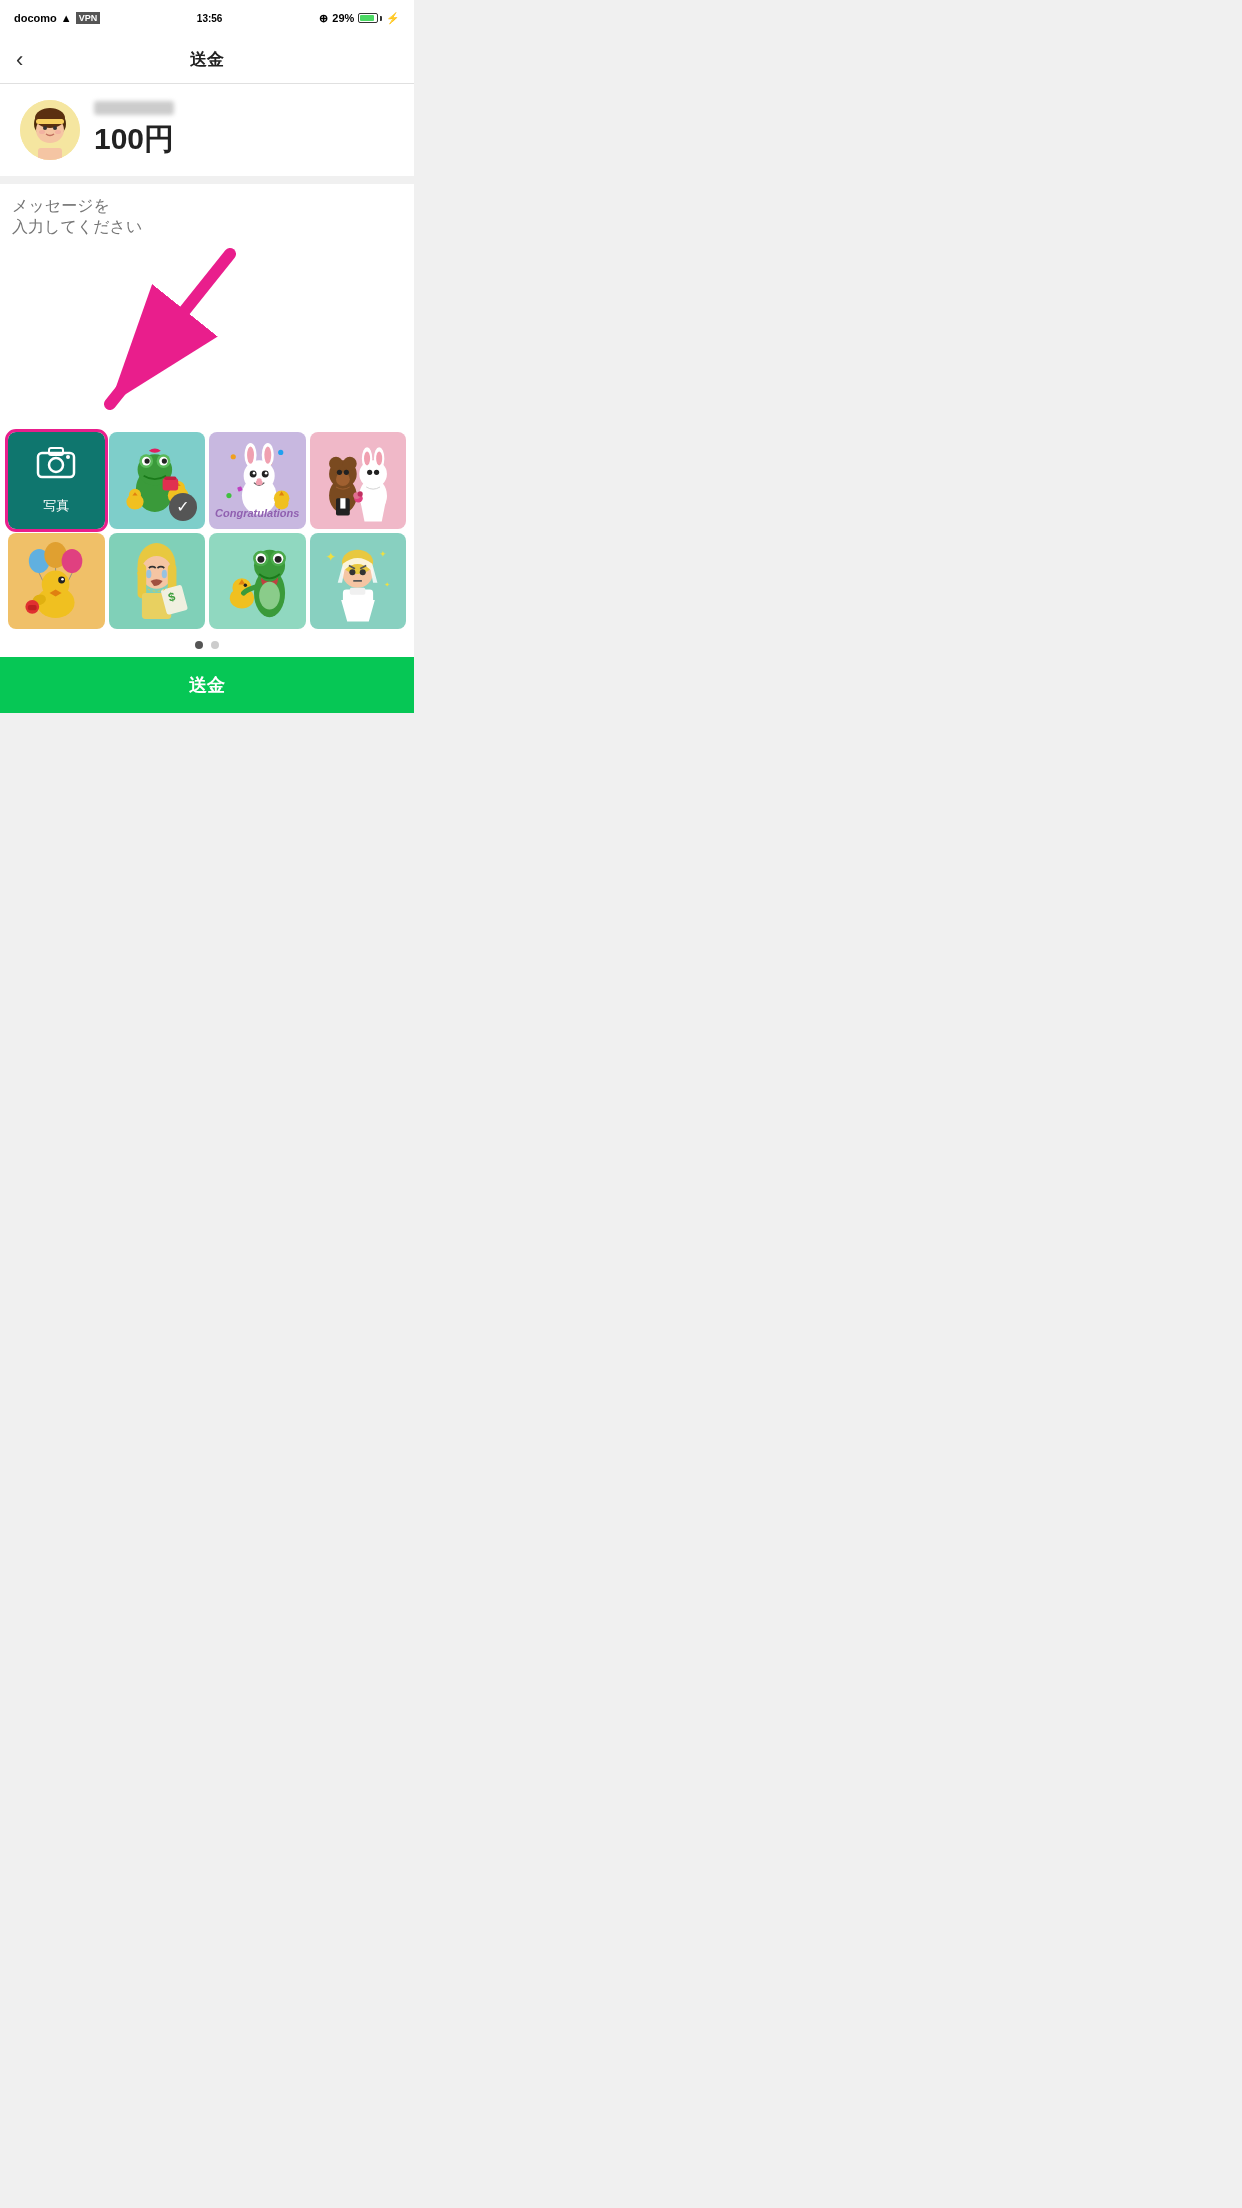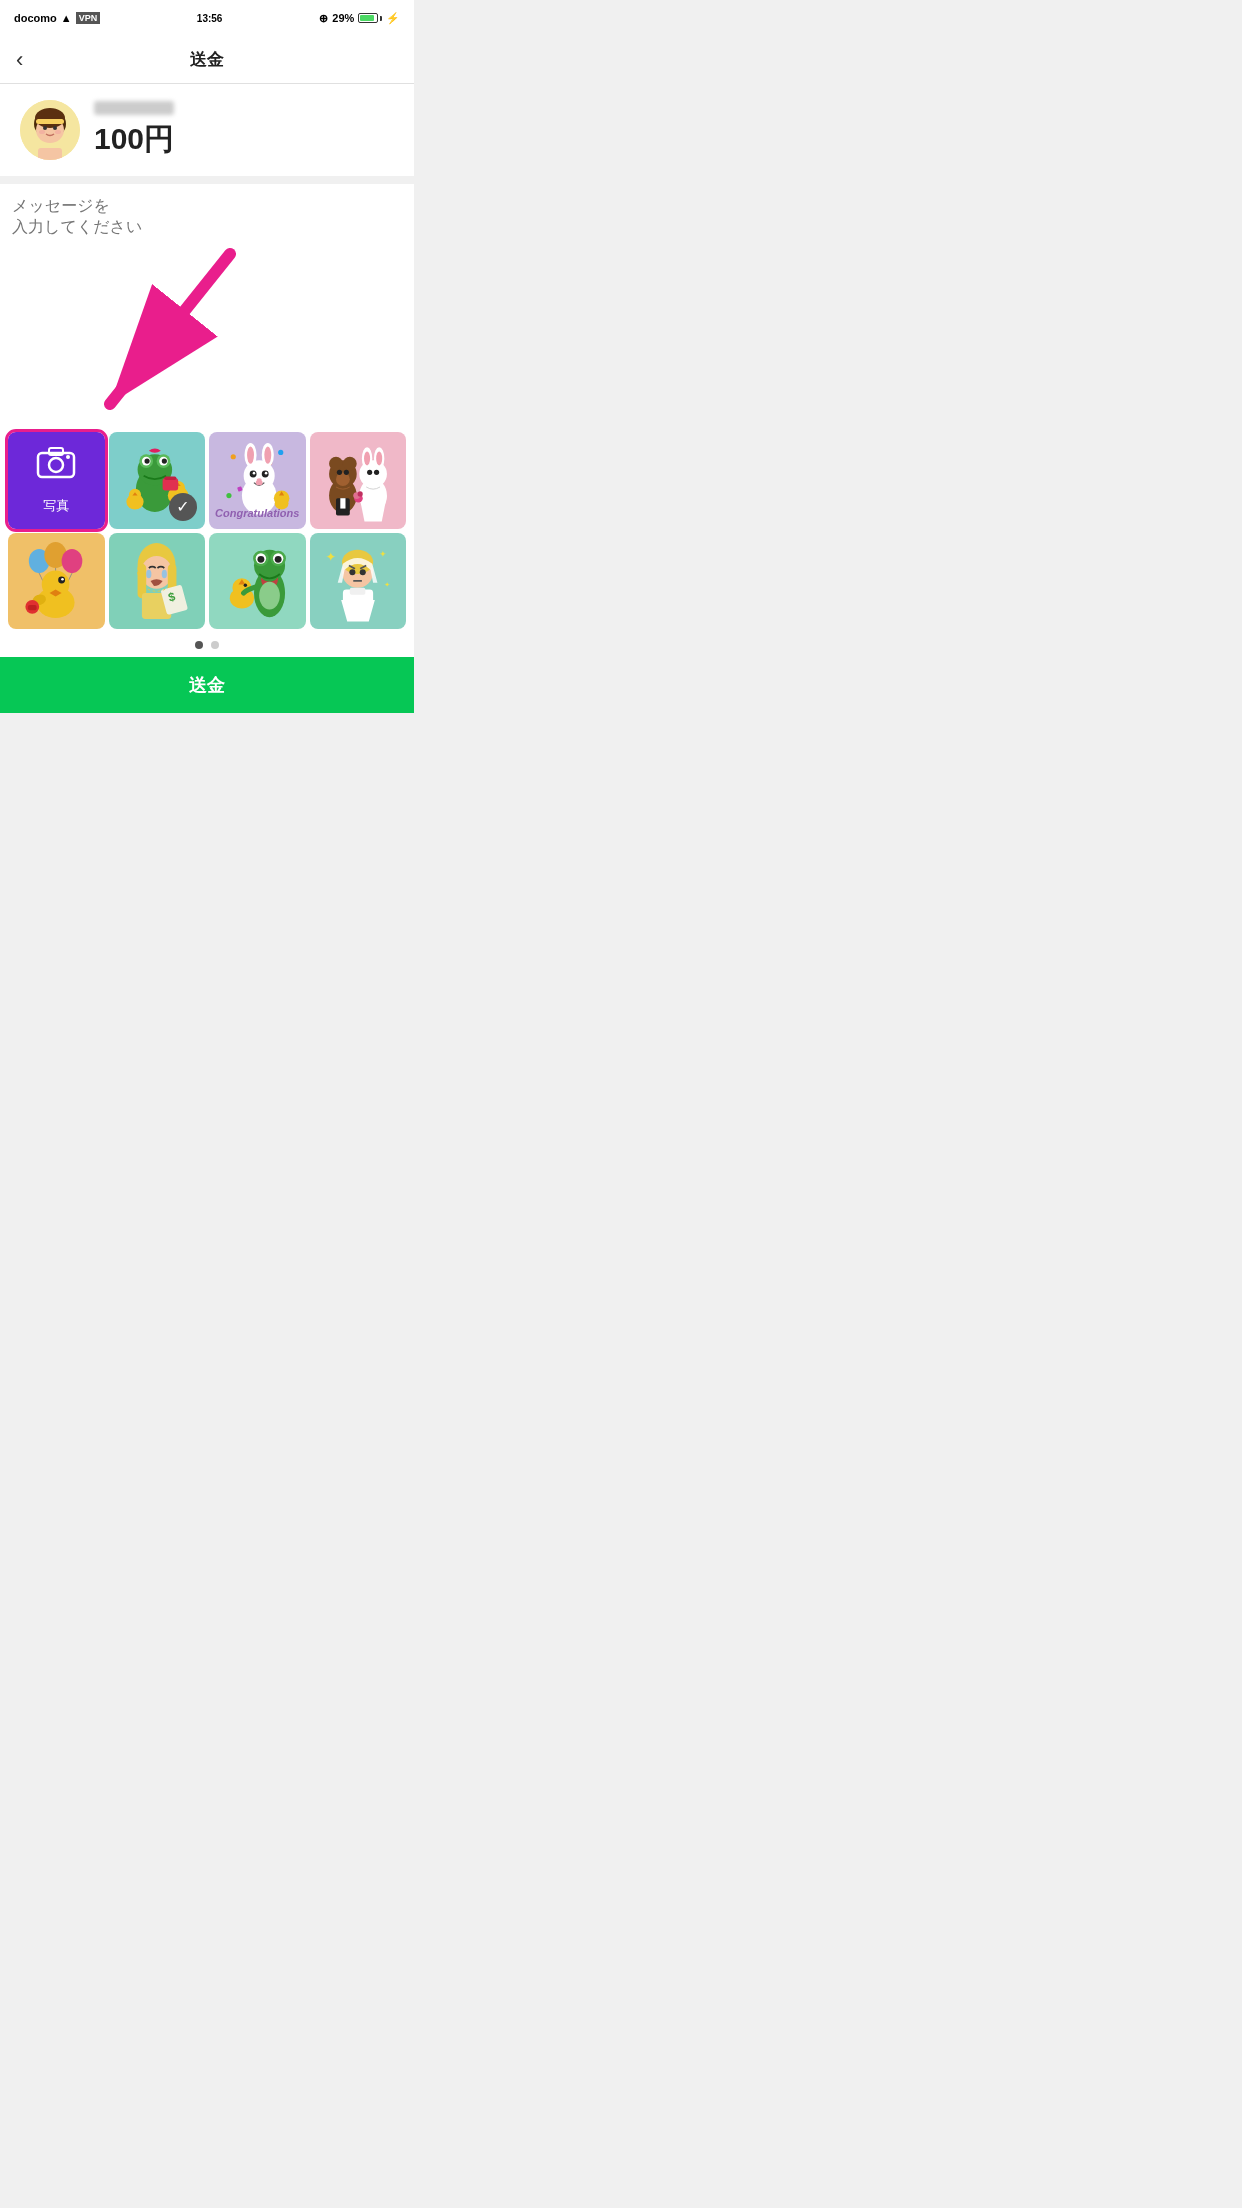--- a/index.html
+++ b/index.html
@@ -170,21 +170,21 @@
       cursor: pointer;
       position: relative;
       display: flex;
       align-items: center;
       justify-content: center;
     }
     .sticker-item.selected {
       outline: 3px solid #e91e8c;
     }
     .sticker-item.photo-item {
-      background: #6d28d9;
+      background: #0f766e;
       flex-direction: column;
       gap: 10px;
     }
     .camera-icon-wrap {
       color: white;
       font-size: 32px;
     }
     .photo-label {
       color: white;
       font-size: 13px;

